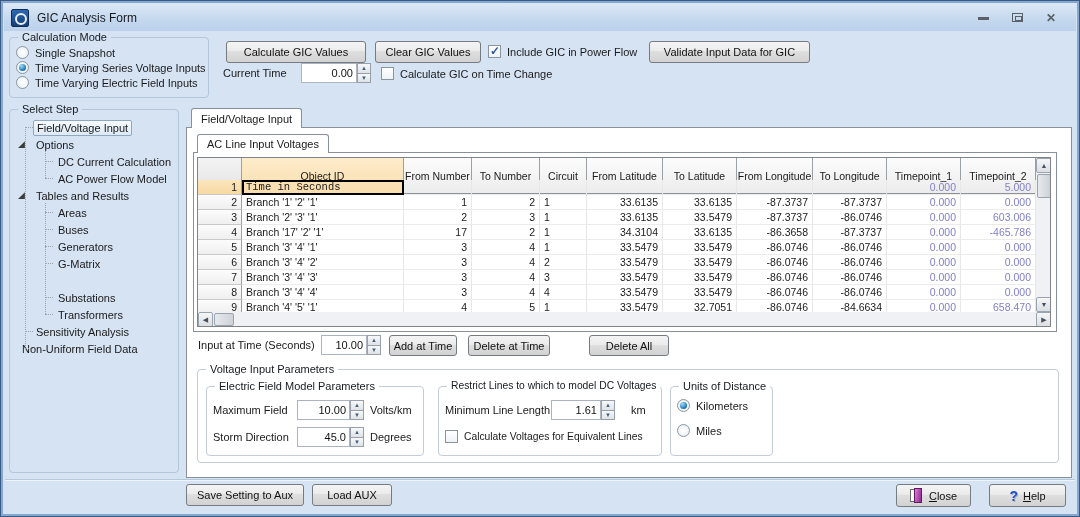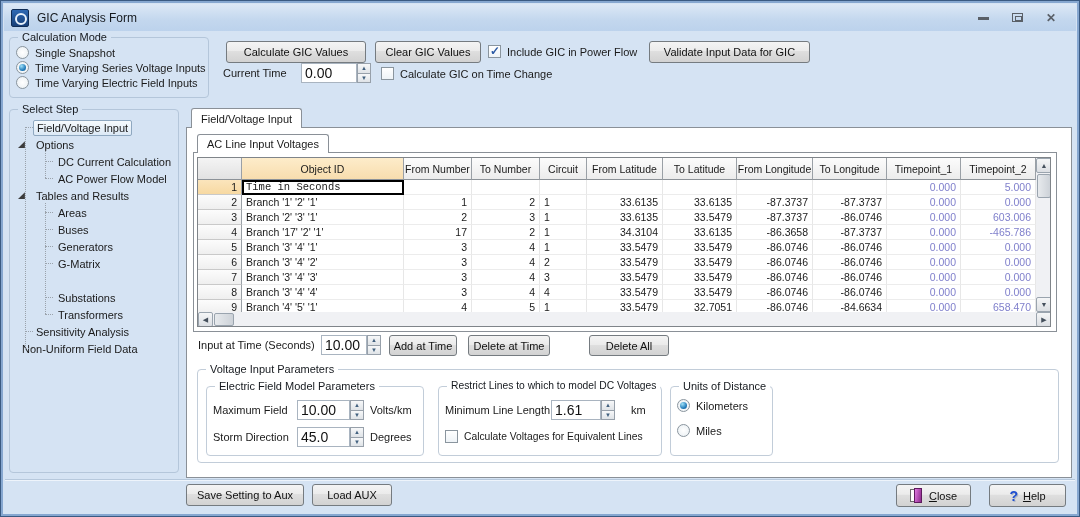--- a/index.html
+++ b/index.html
@@ -66,21 +66,21 @@
     width:13px; height:13px; border:1px solid #8a959e; background:linear-gradient(#fff,#eef3f7);
     position:relative; flex:none; margin-right:6px;
   }
   .checkbox.checked::after{
     content:"✓"; position:absolute; left:1px; top:-2px; font-size:12px; font-weight:bold; color:#2b5aa5;
   }
   .check-row{ position:absolute; display:flex; align-items:center; }
   
   .edit{
     position:absolute; height:20px; border:1px solid #a9b4c0; background:#fff;
-    font-family:"Liberation Sans",sans-serif; font-size:14px; text-align:left; padding:0 3px; color:#111;
+    font-family:"Liberation Sans",sans-serif; font-size:11px; text-align:right; padding:0 3px; color:#111;
   }
   .spin{ position:absolute; width:14px; height:20px; display:flex; flex-direction:column; }
   .spin span{
     flex:1; border:1px solid #97a0aa; background:linear-gradient(#f7f8f9,#dfe3e7);
     font-size:6px; line-height:8px; text-align:center; color:#42617f;
   }
   .spin span + span{ border-top:none; }
   .unit-label{ position:absolute; white-space:nowrap; }
   .field-label{ position:absolute; white-space:nowrap; }
   
@@ -100,21 +100,21 @@
   .tab{
     position:absolute; height:20px; background:#fff;
     border:1px solid #8a9097; border-bottom:none; border-radius:3px 3px 0 0;
     display:flex; align-items:center; padding:0 9px; z-index:3; white-space:nowrap;
   }
   .page{ position:absolute; background:#fff; border:1px solid #8a9097; z-index:2; }
   
   #grid{ position:absolute; left:196px; top:156px; width:854px; height:170px; border:1px solid #7f8489; background:#fff; overflow:hidden;}
   .hrow{ position:absolute; left:0; top:0; height:22px; display:flex; }
   .hcell{
-    height:22px; border-right:1px solid #9aa0a6; border-bottom:1px solid #8c9298;
+    height:36px; border-right:1px solid #9aa0a6; border-bottom:1px solid #8c9298;
     background:linear-gradient(#fcfcfc,#ececec); display:flex; align-items:center; justify-content:center;
     font-size:10.5px; white-space:nowrap; overflow:hidden; flex:none;
   }
   .hcell.objid{ background:linear-gradient(#fdecca,var(--objhdr,#f8ddae)); }
   .hcell.corner{ background:linear-gradient(#f4f4f4,#e2e2e2); }
   #grid-body{ position:absolute; left:0; top:22px; width:838px; height:132px; overflow:hidden; }
   .grow{ position:absolute; left:0; height:15px; display:flex; }
   .cell{
     height:15px; border-right:1px solid #e7e7e7; border-bottom:1px solid #ececec;
     font-size:10.5px; line-height:14px; white-space:nowrap; overflow:hidden; flex:none; padding:0 4px;

